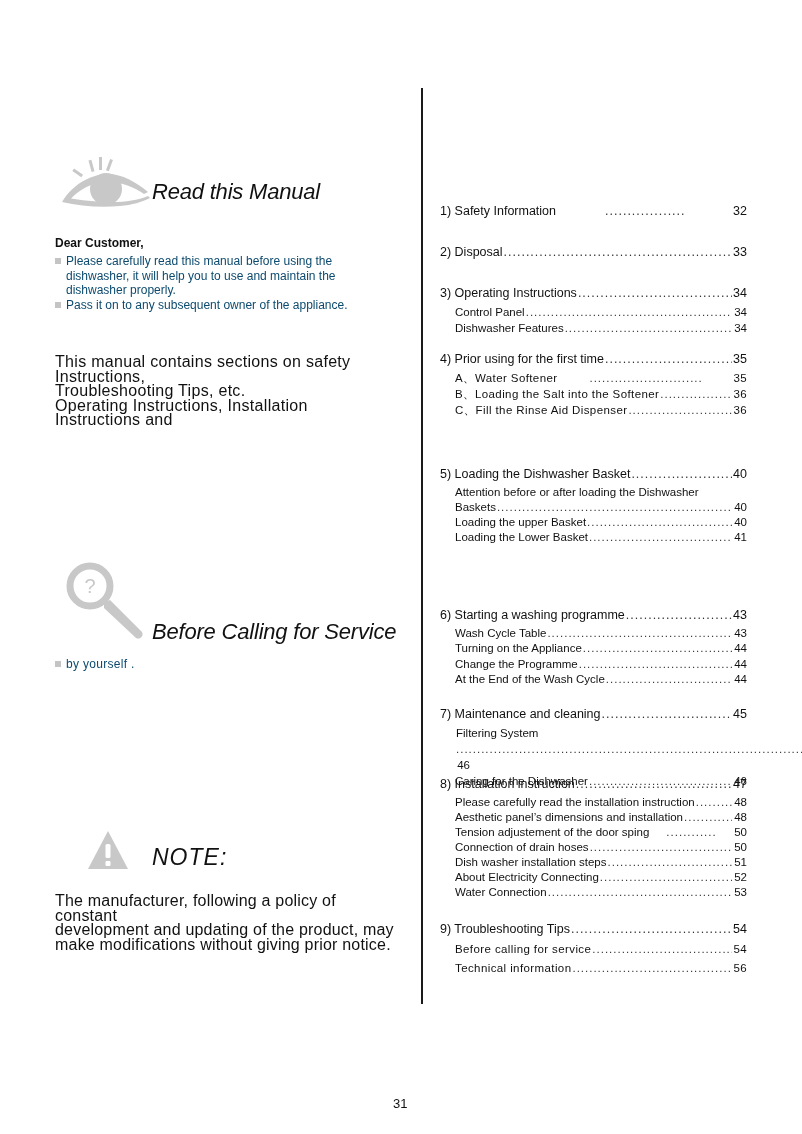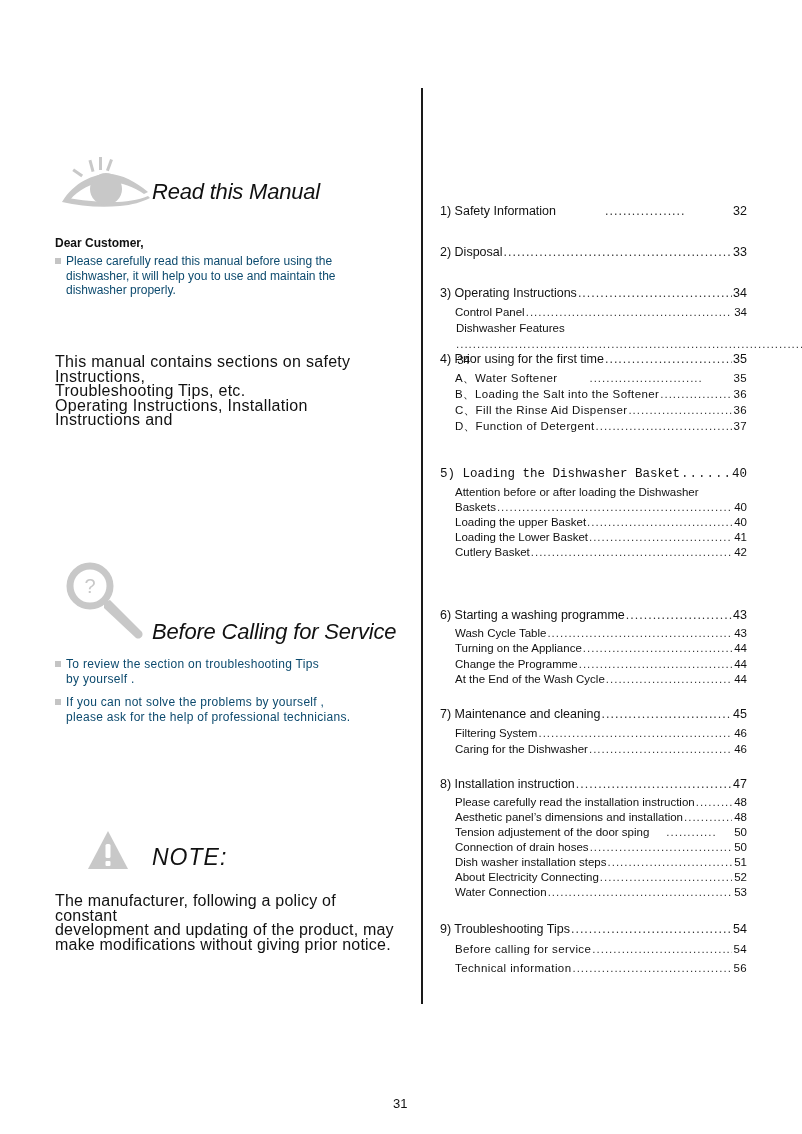--- a/index.html
+++ b/index.html
@@ -71,45 +71,43 @@
 
 <div class="para greeting"><b>Dear Customer,</b></div>
 
 <ul class="bullets" id="bullets-read">
   <li class="b1">
     <span class="bullet"></span>
     <div>Please carefully  read this manual before using the</div>
     <div>dishwasher, it will help you to use and maintain the</div>
     <div>dishwasher properly.</div>
   </li>
+  <li class="b3">
+    <span class="bullet"></span>
+    <div>Pass it on to any subsequent owner of the appliance.</div>
+  </li>
 </ul>
 
 <div class="para" id="intro-text">
   <div>This manual contains sections on safety Instructions,</div>
   <div>Troubleshooting Tips, etc.</div>
   <div>Operating Instructions, Installation Instructions and</div>
 </div>
 
 <svg class="icon-magnifier" viewBox="0 0 86 82">
   <circle cx="28" cy="26" r="20" fill="none" stroke="#c8c8c8" stroke-width="7"></circle>
   <text x="28" y="33" text-anchor="middle" font-family="Liberation Sans, sans-serif" font-size="20" fill="#c8c8c8">?</text>
   <path d="M42 42 L48 40 L80 72 C 82 76, 78 80, 74 78 L 42 48 Z" fill="#c8c8c8"></path>
 </svg>
 <div class="section-title" id="title-service">Before Calling for Service</div>
 
 <ul class="bullets" id="bullets-service">
   <li class="s1">
     <span class="bullet"></span>
-    <div>To review the section on troubleshooting Tips</div>
     <div>by yourself .</div>
-  </li>
-  <li class="s2">
-    <span class="bullet"></span>
-    <div>If you can not solve the problems by yourself ,</div>
-    <div>please ask for the help of professional technicians.</div>
   </li>
 </ul>
 
 <svg class="icon-warning" viewBox="0 0 42 40">
   <path d="M21 1 L41 39 L1 39 Z" fill="#c8c8c8"></path>
   <rect x="18.5" y="14" width="5" height="14" rx="1.5" fill="#ffffff"></rect>
   <rect x="18.5" y="31" width="5" height="5" rx="1" fill="#ffffff"></rect>
 </svg>
 <div class="section-title" id="title-note">NOTE:</div>
 
@@ -138,21 +136,21 @@
       <div class="toc-row main" style="margin-bottom: 3px;">
         <span class="label">3) Operating Instructions</span>
         <span class="leader"></span>
         <span class="page">34</span>
       </div>
       <div class="toc-row sub" style="line-height: 16px;">
         <span class="label">Control Panel</span>
         <span class="leader"></span>
         <span class="page">34</span>
       </div>
-      <div class="toc-row sub" style="line-height: 16px; flex-direction: column;">
+      <div class="toc-row sub" style="line-height: 16px;">
         <span class="label">Dishwasher Features</span>
         <span class="leader"></span>
         <span class="page">34</span>
       </div>
     </div>
     <div class="toc" style="top: 352px;">
       <div class="toc-row main" style="margin-bottom: 3px;">
         <span class="label">4) Prior using for the first time</span>
         <span class="leader"></span>
         <span class="page">35</span>
@@ -165,28 +163,23 @@
       <div class="toc-row sub spaced" style="line-height: 16px;">
         <span class="label">B、Loading the Salt into the Softener</span>
         <span class="leader"></span>
         <span class="page">36</span>
       </div>
       <div class="toc-row sub spaced" style="line-height: 16px;">
         <span class="label">C、Fill the Rinse Aid Dispenser</span>
         <span class="leader"></span>
         <span class="page">36</span>
       </div>
-      <div class="toc-row sub spaced" style="line-height: 16px;">
-        <span class="label">D、Function of Detergent</span>
-        <span class="leader"></span>
-        <span class="page">37</span>
-      </div>
     </div>
     <div class="toc" style="top: 467px;">
-      <div class="toc-row main" style="margin-bottom: 3px; font-family: Liberation Mono, monospace;">
+      <div class="toc-row main" style="margin-bottom: 3px;">
         <span class="label">5) Loading the Dishwasher Basket</span>
         <span class="leader"></span>
         <span class="page">40</span>
       </div>
       <div class="toc-row sub" style="line-height: 15px;">
         <span class="plain">Attention before or after loading the Dishwasher</span>
       </div>
       <div class="toc-row sub" style="line-height: 15px;">
         <span class="label">Baskets</span>
         <span class="leader"></span>
@@ -194,25 +187,20 @@
       </div>
       <div class="toc-row sub" style="line-height: 15px;">
         <span class="label">Loading the upper Basket</span>
         <span class="leader"></span>
         <span class="page">40</span>
       </div>
       <div class="toc-row sub" style="line-height: 15px;">
         <span class="label">Loading the Lower Basket</span>
         <span class="leader"></span>
         <span class="page">41</span>
-      </div>
-      <div class="toc-row sub" style="line-height: 15px;">
-        <span class="label">Cutlery Basket</span>
-        <span class="leader"></span>
-        <span class="page">42</span>
       </div>
     </div>
     <div class="toc" style="top: 608px;">
       <div class="toc-row main" style="margin-bottom: 3px;">
         <span class="label">6) Starting a washing programme</span>
         <span class="leader"></span>
         <span class="page">43</span>
       </div>
       <div class="toc-row sub" style="line-height: 15.5px;">
         <span class="label">Wash Cycle Table</span>
@@ -234,21 +222,21 @@
         <span class="leader"></span>
         <span class="page">44</span>
       </div>
     </div>
     <div class="toc" style="top: 707px;">
       <div class="toc-row main" style="margin-bottom: 3px;">
         <span class="label">7) Maintenance and cleaning</span>
         <span class="leader"></span>
         <span class="page">45</span>
       </div>
-      <div class="toc-row sub" style="line-height: 16px;">
+      <div class="toc-row sub" style="line-height: 16px; flex-direction: column;">
         <span class="label">Filtering System</span>
         <span class="leader"></span>
         <span class="page">46</span>
       </div>
       <div class="toc-row sub" style="line-height: 16px;">
         <span class="label">Caring for the Dishwasher</span>
         <span class="leader"></span>
         <span class="page">46</span>
       </div>
     </div>

